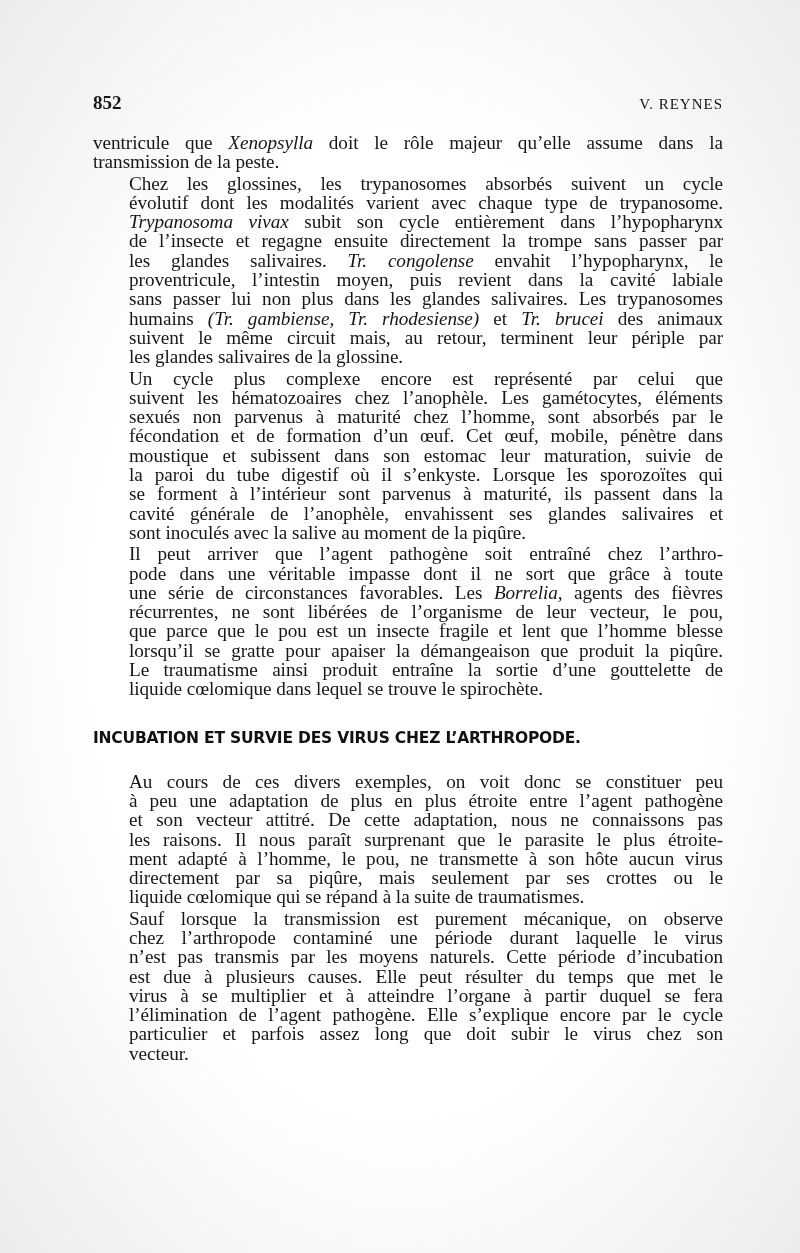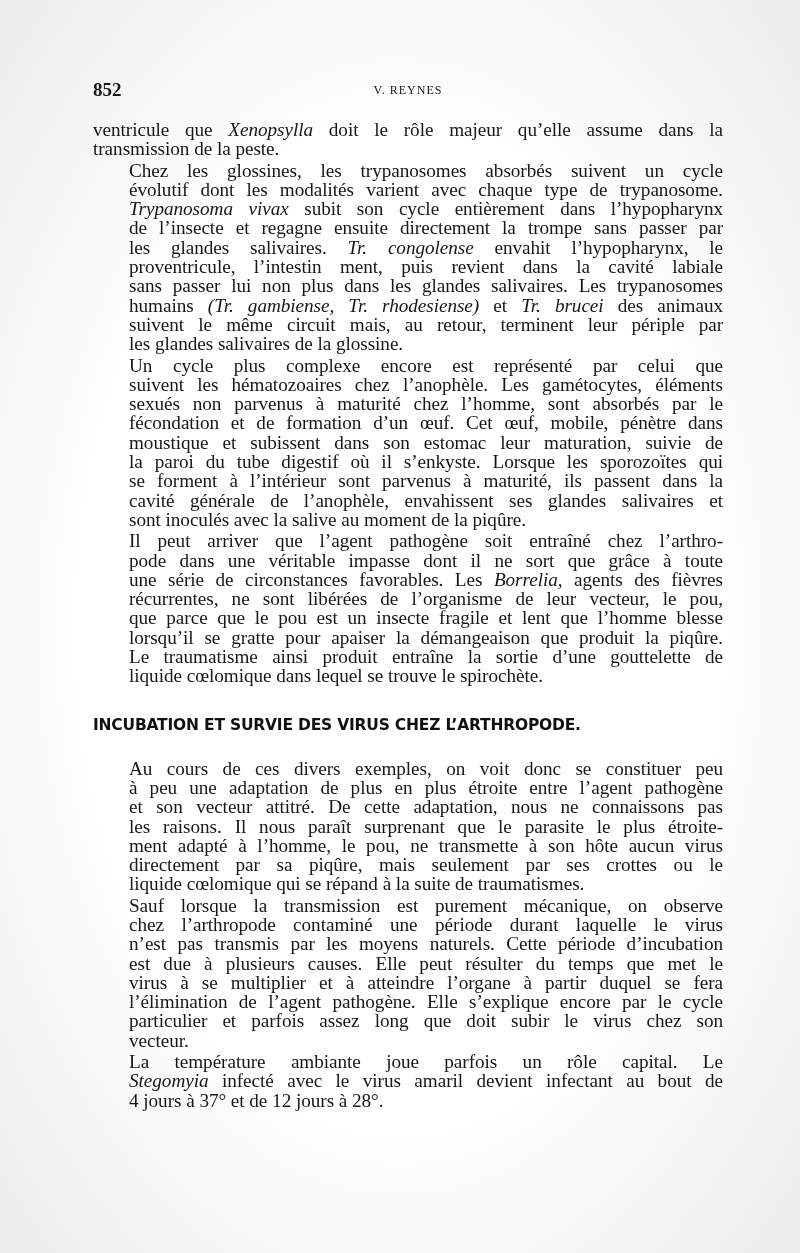--- a/index.html
+++ b/index.html
@@ -4,24 +4,24 @@
 <style>
   html, body { margin: 0; padding: 0; }
   body {
     width: 800px; height: 1253px; overflow: hidden;
     background: #f7f7f5;
     background-image: radial-gradient(ellipse at center, #ffffff 55%, #ececea 100%);
     font-family: "Liberation Serif", serif;
     color: #161616;
     position: relative;
   }
-  .page { position: absolute; left: 93px; top: 79px; width: 630px; }
+  .page { position: absolute; left: 93px; top: 92px; width: 630px; }
   .header { position: relative; height: 28px; }
   .page-number { position: absolute; left: 0; top: 0; font-size: 19px; font-weight: bold; }
-  .running-head { position: absolute; left: 0; right: 0; top: 4px; text-align: center; font-size: 12px; letter-spacing: 1px; }
+  .running-head { position: absolute; left: 0; right: 0; top: 4px; text-align: right; font-size: 15px; letter-spacing: 1px; }
   .body { margin-top: 13px; }
   p.line-block { margin: 0; font-size: 19.2px; line-height: 19.3px; text-align: justify; text-align-last: left; letter-spacing: -0.05px; }
   p.indent { text-indent: 36px; }
   .l { display: block; text-align: justify; text-align-last: justify; white-space: nowrap; }
   .l.last { text-align-last: left; }
   i { }
   .gap-sm { height: 2px; }
   .heading {
     font-family: "DejaVu Sans", sans-serif; font-weight: bold; font-size: 15.5px;
     margin: 30px 0 8px 0; height: 20px; letter-spacing: -0.2px; color: #111;
@@ -42,21 +42,21 @@
         <span class="l">ventricule que <i>Xenopsylla</i> doit le rôle majeur qu’elle assume dans la</span>
         <span class="l last">transmission de la peste.</span>
       </p>
       <div class="gap-sm"></div>
       <p class="line-block indent">
         <span class="l">Chez les glossines, les trypanosomes absorbés suivent un cycle</span>
         <span class="l">évolutif dont les modalités varient avec chaque type de trypanosome.</span>
         <span class="l"><i>Trypanosoma vivax</i> subit son cycle entièrement dans l’hypopharynx</span>
         <span class="l">de l’insecte et regagne ensuite directement la trompe sans passer par</span>
         <span class="l">les glandes salivaires. <i>Tr. congolense</i> envahit l’hypopharynx, le</span>
-        <span class="l">proventricule, l’intestin ment, puis revient dans la cavité labiale</span>
+        <span class="l">proventricule, l’intestin moyen, puis revient dans la cavité labiale</span>
         <span class="l">sans passer lui non plus dans les glandes salivaires. Les trypanosomes</span>
         <span class="l">humains <i>(Tr. gambiense, Tr. rhodesiense)</i> et <i>Tr. brucei</i> des animaux</span>
         <span class="l">suivent le même circuit mais, au retour, terminent leur périple par</span>
         <span class="l last">les glandes salivaires de la glossine.</span>
       </p>
       <div class="gap-sm"></div>
       <p class="line-block indent">
         <span class="l">Un cycle plus complexe encore est représenté par celui que</span>
         <span class="l">suivent les hématozoaires chez l’anophèle. Les gamétocytes, éléments</span>
         <span class="l">sexués non parvenus à maturité chez l’homme, sont absorbés par le</span>
@@ -97,20 +97,15 @@
         <span class="l">Sauf lorsque la transmission est purement mécanique, on observe</span>
         <span class="l">chez l’arthropode contaminé une période durant laquelle le virus</span>
         <span class="l">n’est pas transmis par les moyens naturels. Cette période d’incubation</span>
         <span class="l">est due à plusieurs causes. Elle peut résulter du temps que met le</span>
         <span class="l">virus à se multiplier et à atteindre l’organe à partir duquel se fera</span>
         <span class="l">l’élimination de l’agent pathogène. Elle s’explique encore par le cycle</span>
         <span class="l">particulier et parfois assez long que doit subir le virus chez son</span>
         <span class="l last">vecteur.</span>
       </p>
       <div class="gap-sm"></div>
-      <p class="line-block indent">
-        <span class="l">La température ambiante joue parfois un rôle capital. Le</span>
-        <span class="l"><i>Stegomyia</i> infecté avec le virus amaril devient infectant au bout de</span>
-        <span class="l last">4 jours à 37° et de 12 jours à 28°.</span>
-      </p>
       <div class="gap-sm"></div>
     </div>
 </div>
 
 </body></html>

